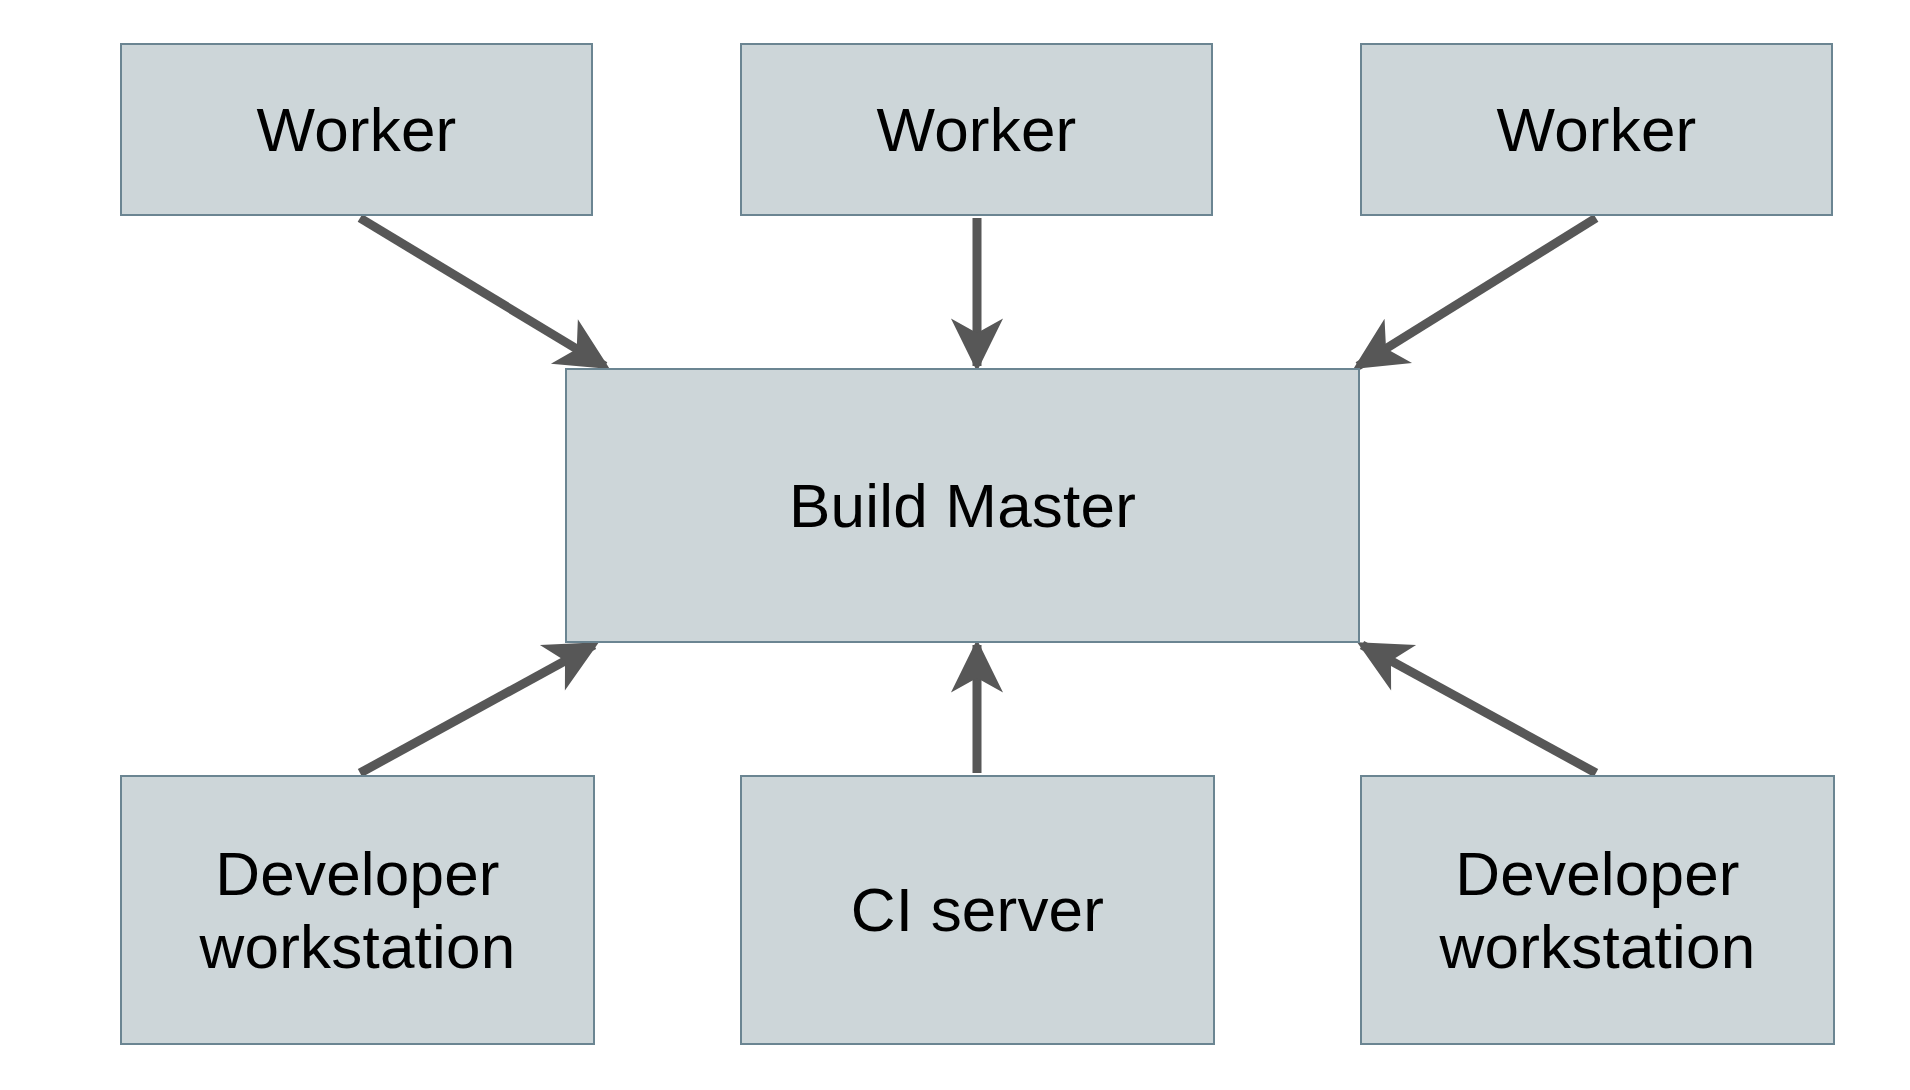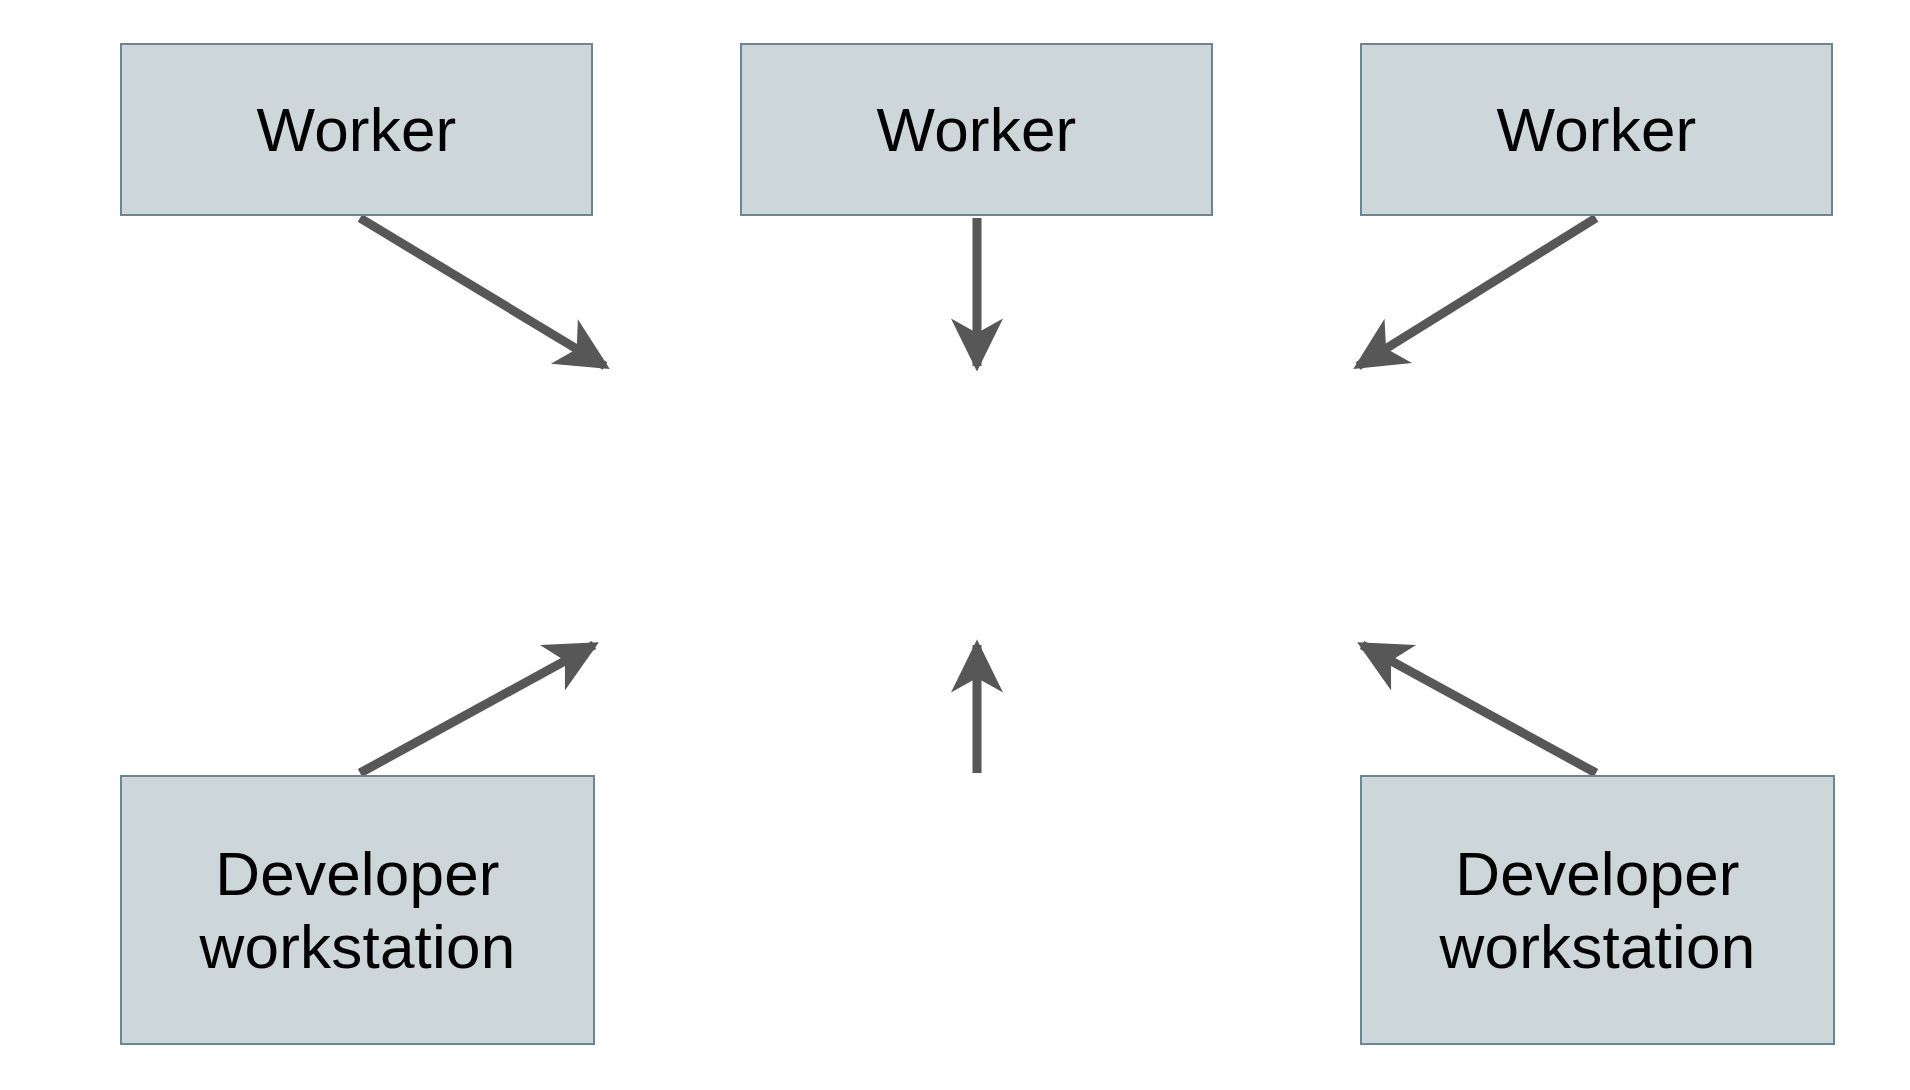--- a/index.html
+++ b/index.html
@@ -74,25 +74,31 @@
   </div>
 
   <div class="node" style="left: 740px; top: 43px; width: 473px; height: 173px; font-size: 62px; background: rgb(205, 214, 217); border-color: rgb(107, 133, 146); color: rgb(0, 0, 0);">
     <span class="node-label">Worker</span>
   </div>
 
   <div class="node" style="left: 1360px; top: 43px; width: 473px; height: 173px; font-size: 62px; background: rgb(205, 214, 217); border-color: rgb(107, 133, 146); color: rgb(0, 0, 0);">
     <span class="node-label">Worker</span>
   </div>
 
+  <div class="node" style="left: 565px; top: 368px; width: 795px; height: 275px; font-size: 62px; background: rgb(205, 214, 217); border-color: rgb(107, 133, 146); color: rgb(0, 0, 0);">
+    <span class="node-label">Build Master</span>
+  </div>
 
   <div class="node" style="left: 120px; top: 775px; width: 475px; height: 270px; font-size: 62px; background: rgb(205, 214, 217); border-color: rgb(107, 133, 146); color: rgb(0, 0, 0);">
     <span class="node-label">Developer
 workstation</span>
   </div>
 
+  <div class="node" style="left: 740px; top: 775px; width: 475px; height: 270px; font-size: 62px; background: rgb(205, 214, 217); border-color: rgb(107, 133, 146); color: rgb(0, 0, 0);">
+    <span class="node-label">CI server</span>
+  </div>
 
   <div class="node" style="left: 1360px; top: 775px; width: 475px; height: 270px; font-size: 62px; background: rgb(205, 214, 217); border-color: rgb(107, 133, 146); color: rgb(0, 0, 0);">
     <span class="node-label">Developer
 workstation</span>
   </div>
 
 </div>
 
 </body></html>

